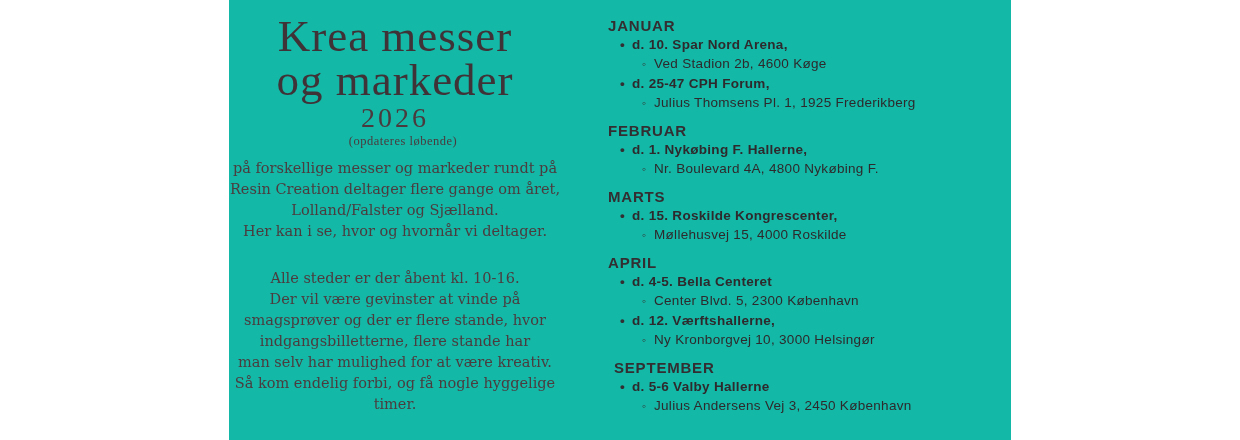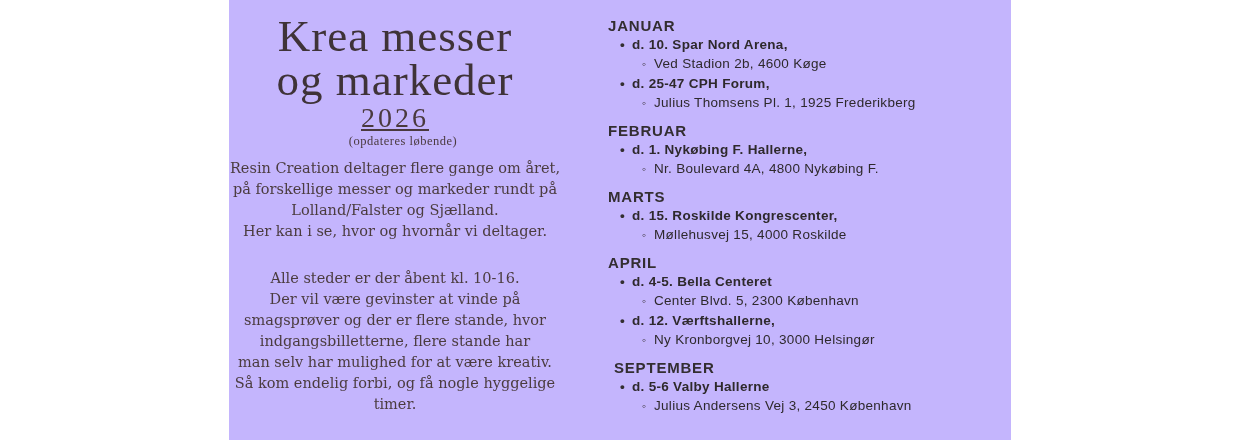--- a/index.html
+++ b/index.html
@@ -7,21 +7,21 @@
     width: 1240px; height: 440px;
     background: #ffffff;
     position: relative;
     overflow: hidden;
     font-family: "Liberation Sans", sans-serif;
   }
   .panel {
     position: absolute;
     left: 229px; top: 0;
     width: 782px; height: 440px;
-    background: #c4b5fd;
+    background: #14b8a6;
   }
   
   .left-col {
     position: absolute;
     left: 0; top: 14px;
     width: 332px;
     text-align: center;
     color: #4b3c3f;
   }
   .title-line {
@@ -32,21 +32,20 @@
     letter-spacing: 1px;
     color: #3f3338;
     white-space: nowrap;
   }
   .year {
     font-family: "Liberation Serif", serif;
     font-size: 28px;
     line-height: 32px;
     letter-spacing: 3px;
     color: #4a3a3e;
-    text-decoration: underline;
   }
   .updated-note {
     font-family: "Liberation Serif", serif;
     font-size: 12.5px;
     line-height: 14px;
     letter-spacing: 0.5px;
     color: #4a3a3e;
     margin-left: 16px;
   }
   .para { margin-top: 10px; }
@@ -107,22 +106,22 @@
 
 <div class="panel">
 
   <div class="left-col">
     <div class="title-line">Krea messer</div>
     <div class="title-line">og markeder</div>
     <div class="year">2026</div>
     <div class="updated-note">(opdateres løbende)</div>
 
     <div class="para">
+      <div class="para-line">på forskellige messer og markeder rundt på</div>
       <div class="para-line">Resin Creation deltager flere gange om året,</div>
-      <div class="para-line">på forskellige messer og markeder rundt på</div>
       <div class="para-line">Lolland/Falster og Sjælland.</div>
       <div class="para-line">Her kan i se, hvor og hvornår vi deltager.</div>
     </div>
 
     <div class="para second">
       <div class="para-line">Alle steder er der åbent kl. 10-16.</div>
       <div class="para-line">Der vil være gevinster at vinde på</div>
       <div class="para-line">smagsprøver og der er flere stande, hvor</div>
       <div class="para-line">indgangsbilletterne, flere stande har</div>
       <div class="para-line">man selv har mulighed for at være kreativ.</div>

